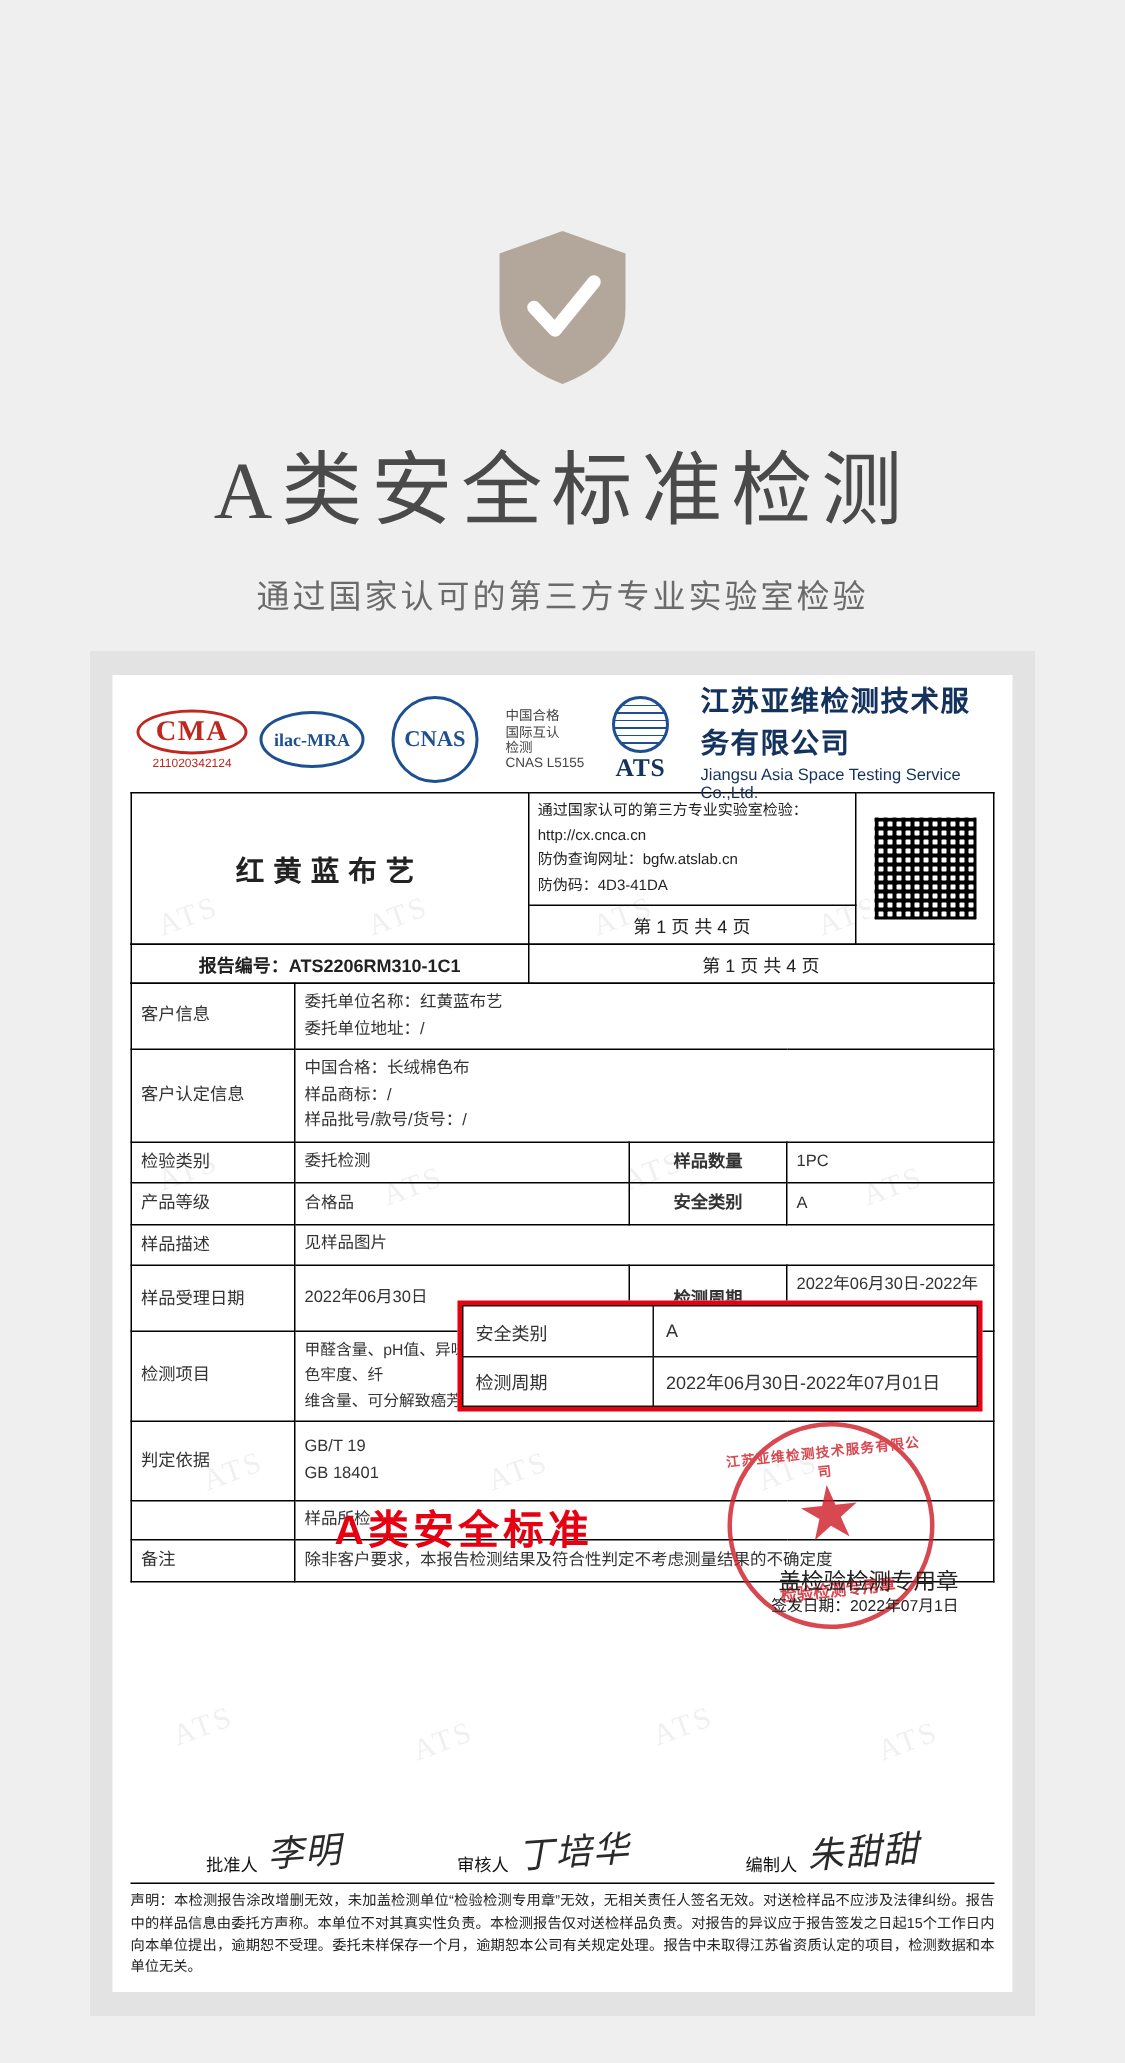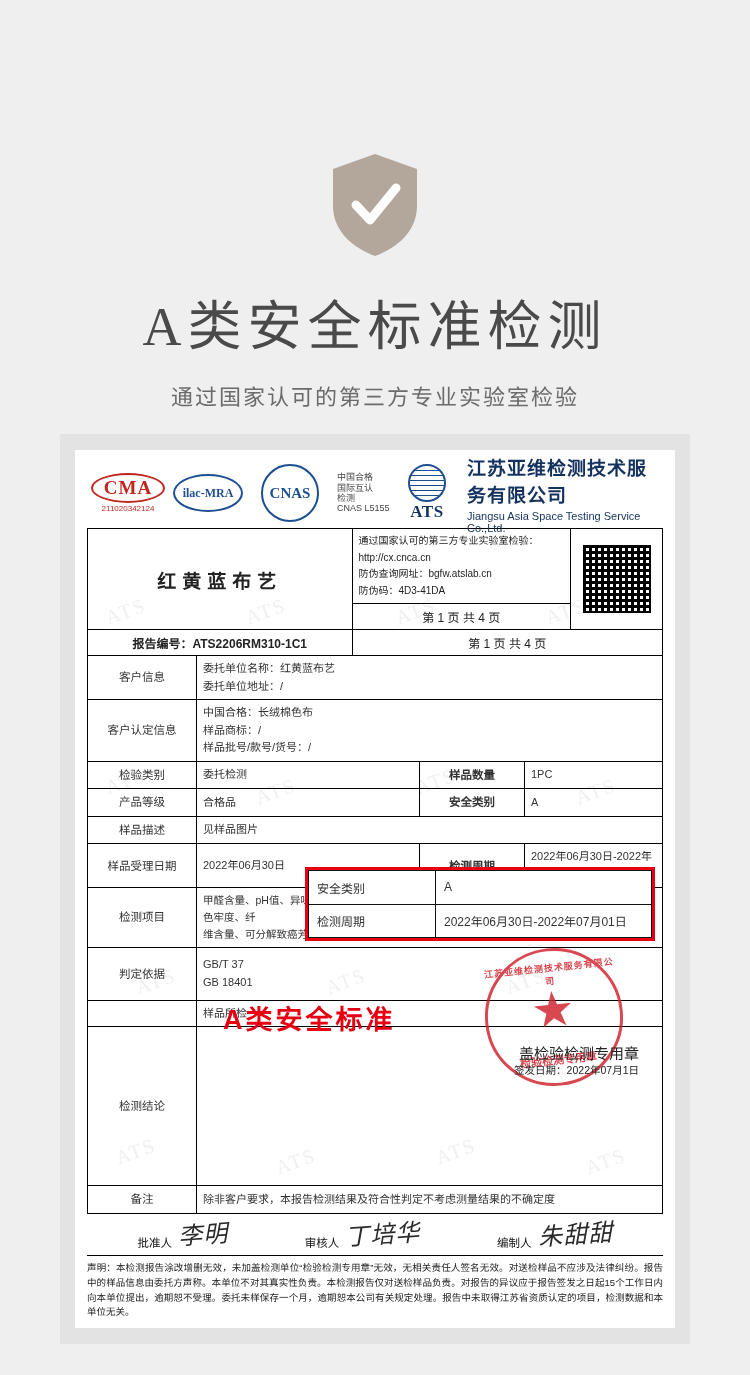--- a/index.html
+++ b/index.html
@@ -257,21 +257,21 @@
     margin-top: -1px;
   }
   .dtbl td {
     border: 1px solid #000;
     padding: 4px 6px;
     vertical-align: middle;
     line-height: 1.6;
   }
   .lbl {
     width: 96px;
-    text-align: center;
+    text-align: left;
     font-size: 11.5px;
   }
   .lbl2 {
     width: 92px;
     text-align: center;
     font-size: 11.5px;
     font-weight: bold;
   }
   .tall {
     height: 44px;
@@ -535,33 +535,29 @@
       <tr>
         <td class="lbl">检测项目</td>
         <td colspan="3" class="item-cell">
           <div>甲醛含量、pH值、异味、耐汗渍色牢度、耐水色牢度、耐唾液色牢度、耐皂洗色牢度、耐干摩擦色牢度、纤</div>
           <div>维含量、可分解致癌芳香胺染料</div>
         </td>
       </tr>
       <tr>
         <td class="lbl tall">判定依据</td>
         <td colspan="3" class="tall">
-          <div>GB/T 37 </div>
+          <div>GB/T 19 </div>
           <div>GB 18401</div>
         </td>
       </tr>
       <tr>
         <td class="lbl"></td>
         <td colspan="3">
           <div>样品所检</div>
         </td>
-      </tr>
-      <tr>
-        <td class="lbl concl-cell">检测结论</td>
-        <td colspan="3" class="concl-cell"></td>
       </tr>
       <tr>
         <td class="lbl">备注</td>
         <td colspan="3">除非客户要求，本报告检测结果及符合性判定不考虑测量结果的不确定度</td>
       </tr>
     </tbody>
         </table>
   </div>
 
   <div style="position:absolute; left:118px; top:548px; z-index:4;margin-left:30px;" class="concl-text-abs">A类安全标准</div>

